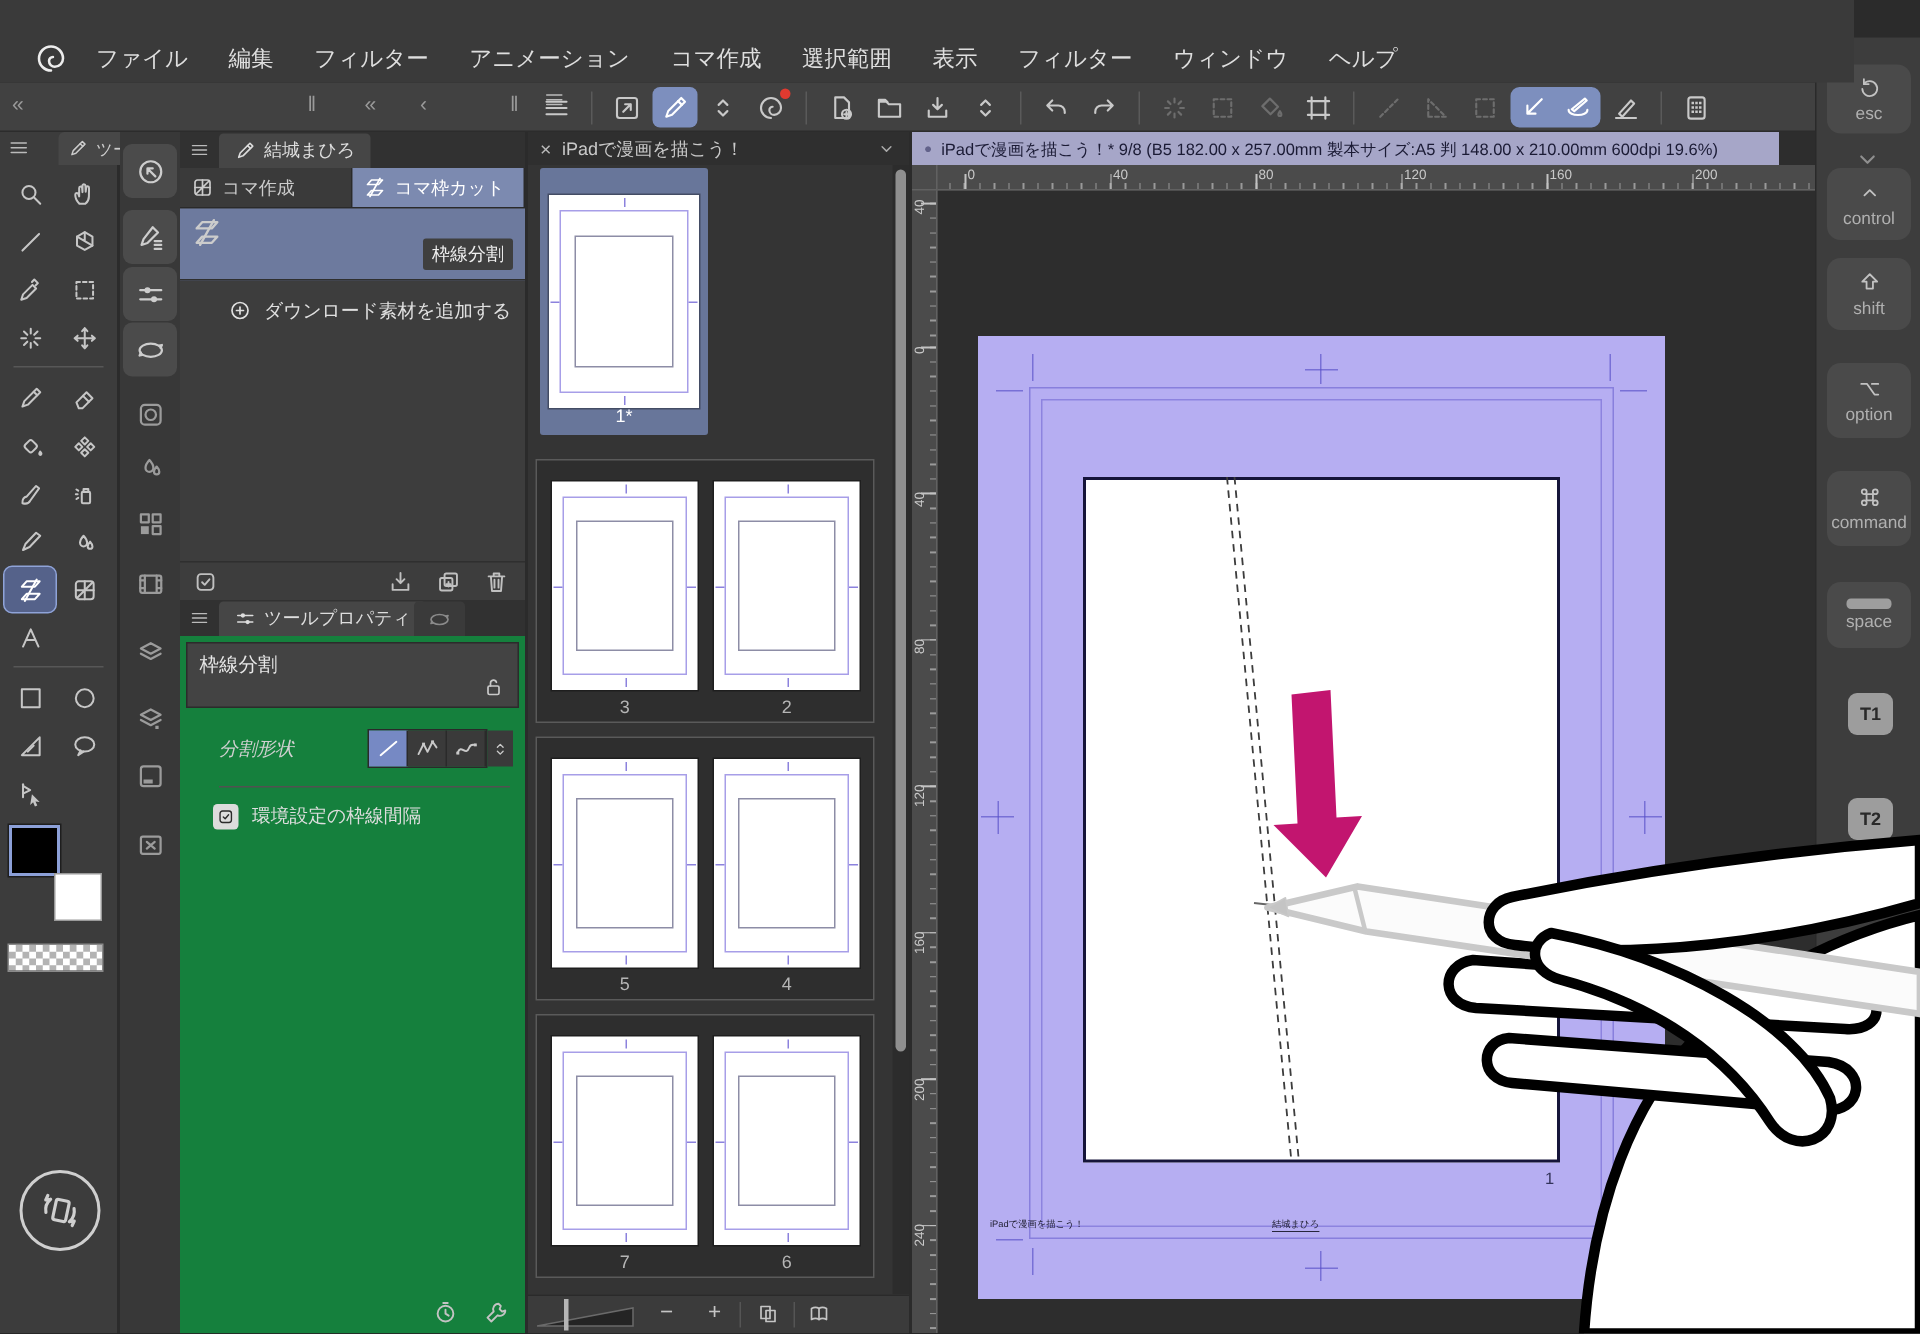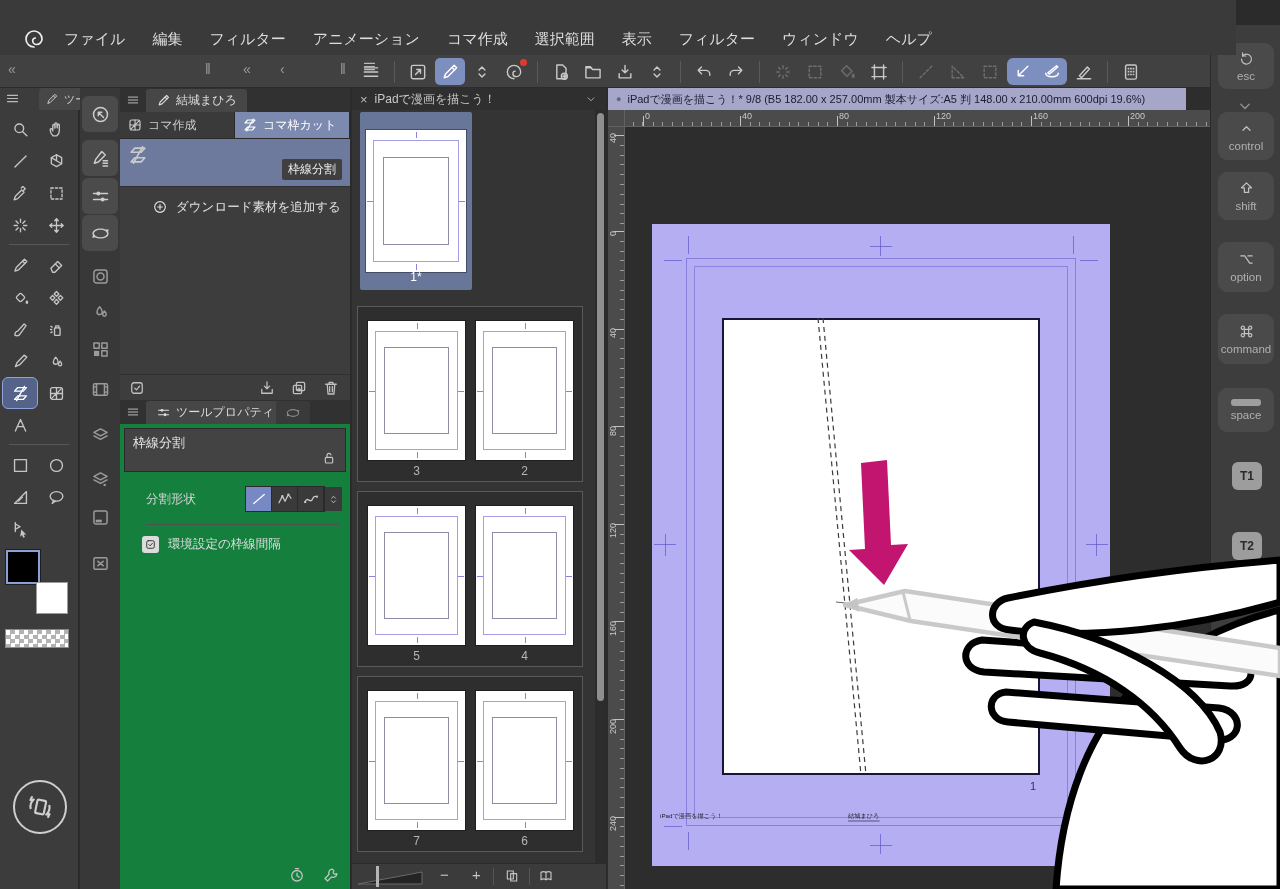--- a/index.html
+++ b/index.html
@@ -85,21 +85,21 @@
   .st-foot .lft{position:absolute;left:8px;top:4px;}
   .st-foot .rgt{position:absolute;right:10px;top:4px;display:flex;gap:14px;}
   .st-foot .ic{width:18px;height:18px;}
 
   
   #prop-panel{position:absolute;left:120px;top:400px;width:230px;bottom:0;background:#15803d;}
   .tp-name{margin:4px;height:44px;background:#434343;border:1px solid #2b2b2b;position:relative;
            font-size:13px;color:#e8e8e8;padding:5px 8px;}
   .tp-name .ic{position:absolute;right:8px;bottom:5px;width:16px;height:16px;color:#c9c9c9;}
   .tp-row{display:flex;align-items:center;padding:10px 8px 0 26px;font-size:12.5px;color:#d0d0d0;}
-  .tp-row .lbl{flex:1;}
+  .tp-row .lbl{flex:1;font-style:italic;}
   .seg{display:flex;border:1px solid #2a2a2a;}
   .seg-cell{width:26px;height:24px;background:#3a3a3a;display:flex;align-items:center;justify-content:center;color:#c9c9c9;border-right:1px solid #2a2a2a;}
   .seg-cell .ic{width:18px;height:18px;}
   .seg-cell.active{background:#7689c4;color:#fff;}
   .seg-step{width:17px;height:24px;background:#3a3a3a;display:flex;align-items:center;justify-content:center;color:#c9c9c9;}
   .seg-step .ic{width:13px;height:13px;}
   .tp-div{margin:12px 10px 0 26px;border-top:1px solid #515151;}
   .tp-check{display:flex;align-items:center;gap:9px;margin:11px 0 0 22px;font-size:12.5px;color:#dedede;}
   .cb{width:17px;height:17px;background:#dcdcdc;border-radius:3px;color:#2b2b2b;display:flex;align-items:center;justify-content:center;}
   .cb .ic{width:13px;height:13px;}

